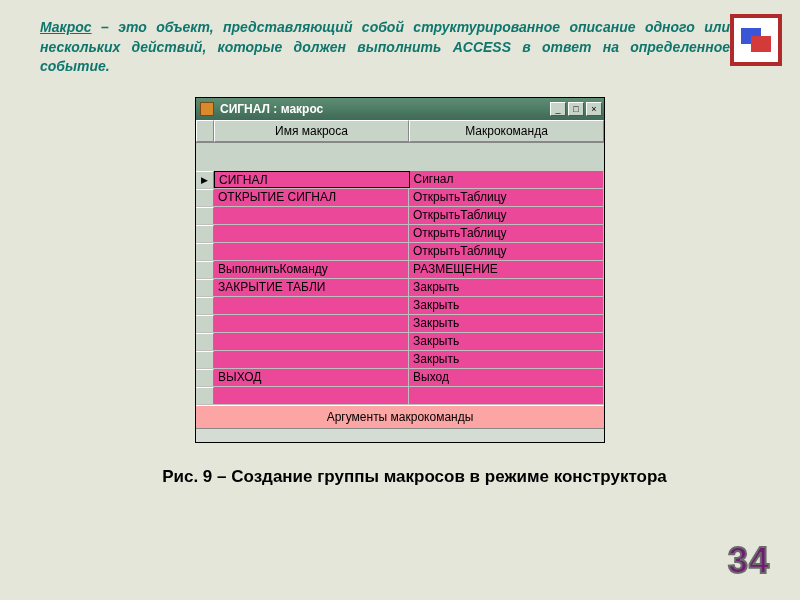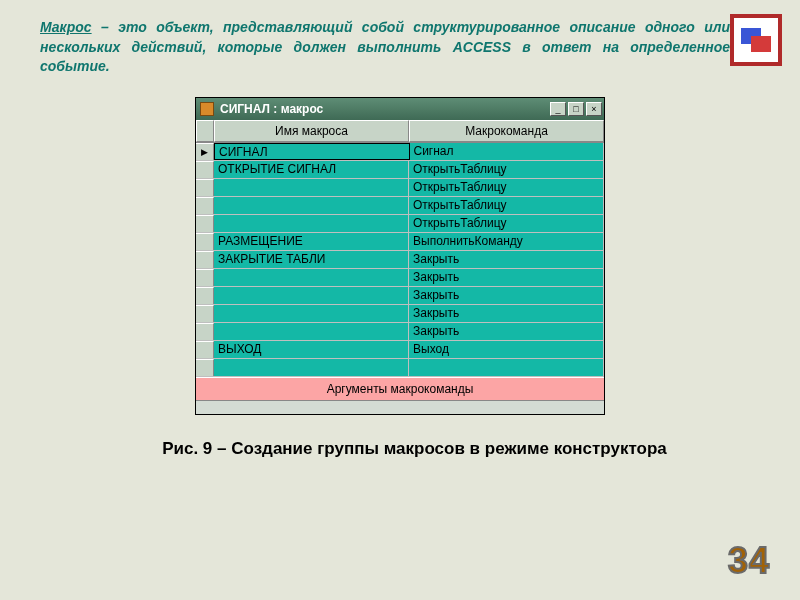--- a/index.html
+++ b/index.html
@@ -34,21 +34,21 @@
   .logo-corner .sq1 { width:20px; height:16px; background:#3a56d6; position:absolute; transform: translate(-5px,-4px);}
   .logo-corner .sq2 { width:20px; height:16px; background:#d43a3a; position:absolute; transform: translate(5px,4px);}
 
   .page-number {
     position: absolute;
     right: 30px;
     bottom: 18px;
     font-size: 36px;
     font-weight: 900;
     font-family: Arial, sans-serif;
-    color: #a16207;
+    color: #701a75;
     -webkit-text-stroke: 2px #6a6a6a;
     letter-spacing: 1px;
   }
 
   .caption {
     text-align: center;
     font-size: 17px;
     font-weight: bold;
     color: #000;
     margin-top: 24px;
@@ -94,21 +94,21 @@
   }
   .columns .colh {
     flex: 1;
     text-align:center;
     padding: 3px 0;
     border: 1px solid #fff;
     border-right-color:#888; border-bottom-color:#888;
     background:#c7d4c7;
     font-size: 12px;
   }
-  .rows { background:#14b8a6; }
+  .rows { background:#ec4899;margin-top:28px; }
   .row {
     display:flex;
     height: 18px;
     border-bottom: 1px solid #bfbfbf;
   }
   .row .gutter {
     width: 18px;
     background:#c7d4c7;
     border-right: 1px solid #888;
     border-top: 1px solid #fff;
@@ -188,22 +188,22 @@
         <div class="cell"></div>
         <div class="cell">ОткрытьТаблицу</div>
       </div>
       <div class="row">
         <div class="gutter"></div>
         <div class="cell"></div>
         <div class="cell">ОткрытьТаблицу</div>
       </div>
       <div class="row">
         <div class="gutter"></div>
+        <div class="cell">ВыполнитьКоманду</div>
         <div class="cell">РАЗМЕЩЕНИЕ</div>
-        <div class="cell">ВыполнитьКоманду</div>
       </div>
       <div class="row">
         <div class="gutter"></div>
         <div class="cell">ЗАКРЫТИЕ ТАБЛИ</div>
         <div class="cell">Закрыть</div>
       </div>
       <div class="row">
         <div class="gutter"></div>
         <div class="cell"></div>
         <div class="cell">Закрыть</div>

